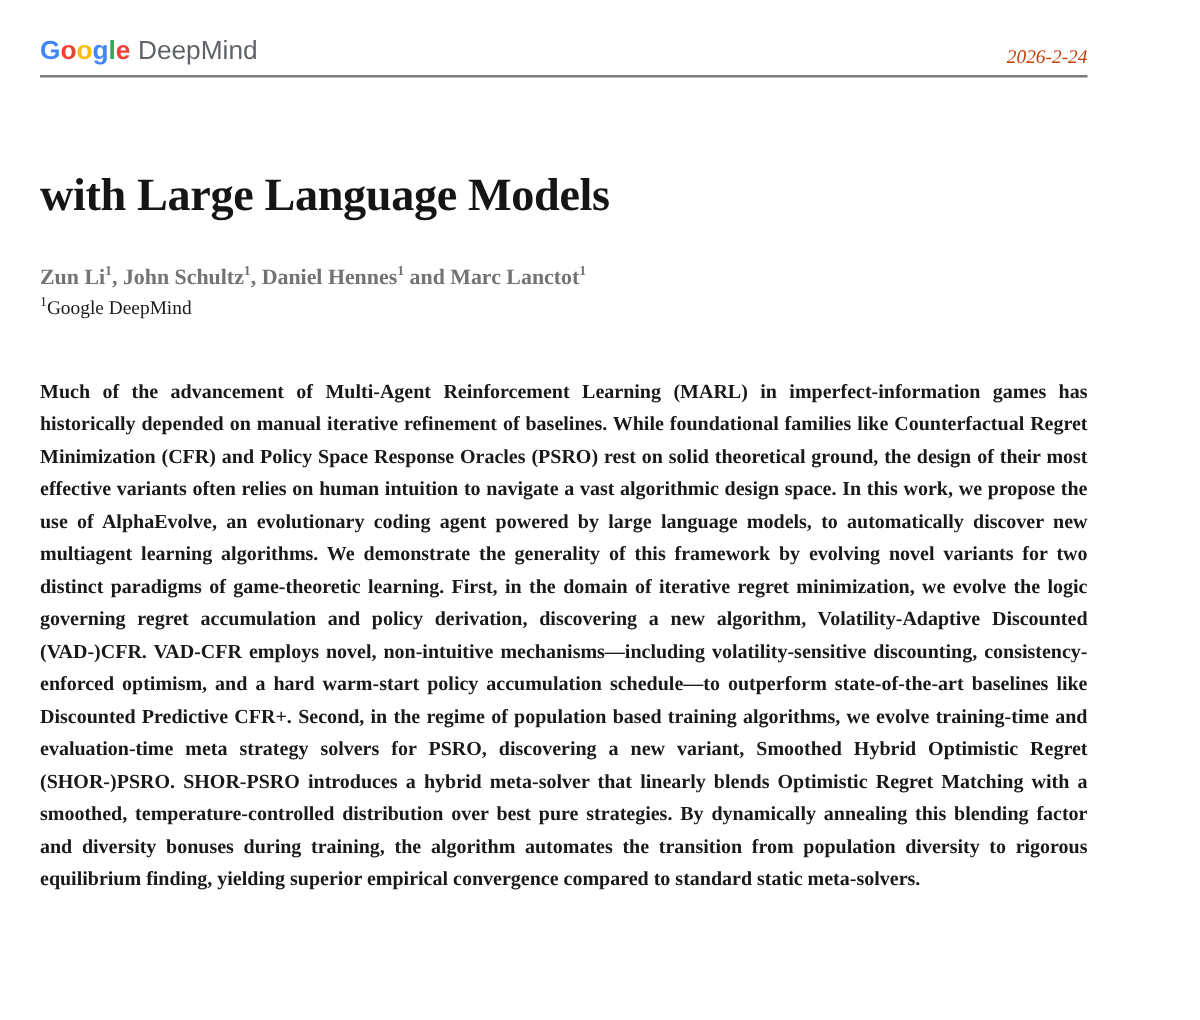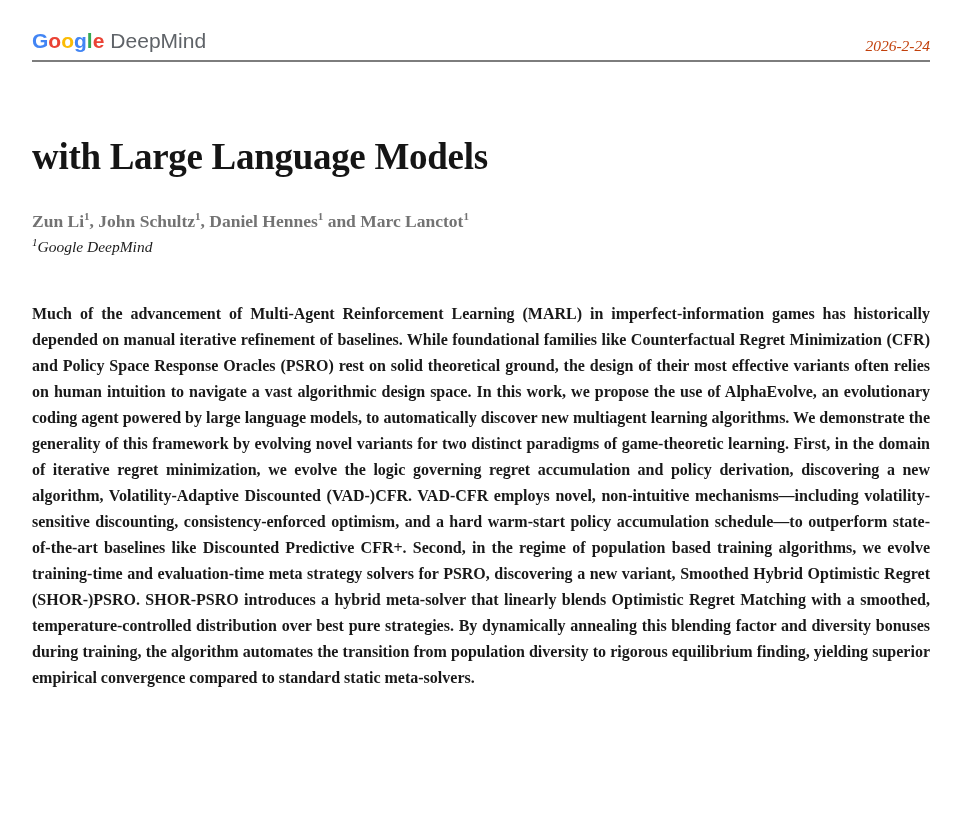--- a/index.html
+++ b/index.html
@@ -9,21 +9,21 @@
     height: 816px;
     background: #ffffff;
     overflow: hidden;
     font-family: "Liberation Serif", serif;
     color: #1b1b1b;
   }
   .page {
     box-sizing: border-box;
     width: 960px;
     height: 816px;
-    padding: 30px 30px 0 32px;
+    padding: 30px 90px 0 32px;
   }
   .header-row {
     display: flex;
     justify-content: space-between;
     align-items: flex-end;
     border-bottom: 2px solid #7d7d7d;
     padding-bottom: 6px;
   }
   .brand {
     font-family: "Liberation Sans", sans-serif;
@@ -63,21 +63,20 @@
   .authors sup, .affiliation sup {
     font-size: 11px;
     line-height: 0;
   }
   .affiliation {
     margin-top: 5px;
     font-size: 15.5px;
     font-weight: 400;
     line-height: 20px;
     color: #1b1b1b;
-    font-style: italic;
   }
   p.abstract {
     margin: 44px 0 0 0;
     font-size: 16px;
     font-weight: 700;
     line-height: 26px;
     text-align: justify;
     color: #191919;
   }
 </style>

